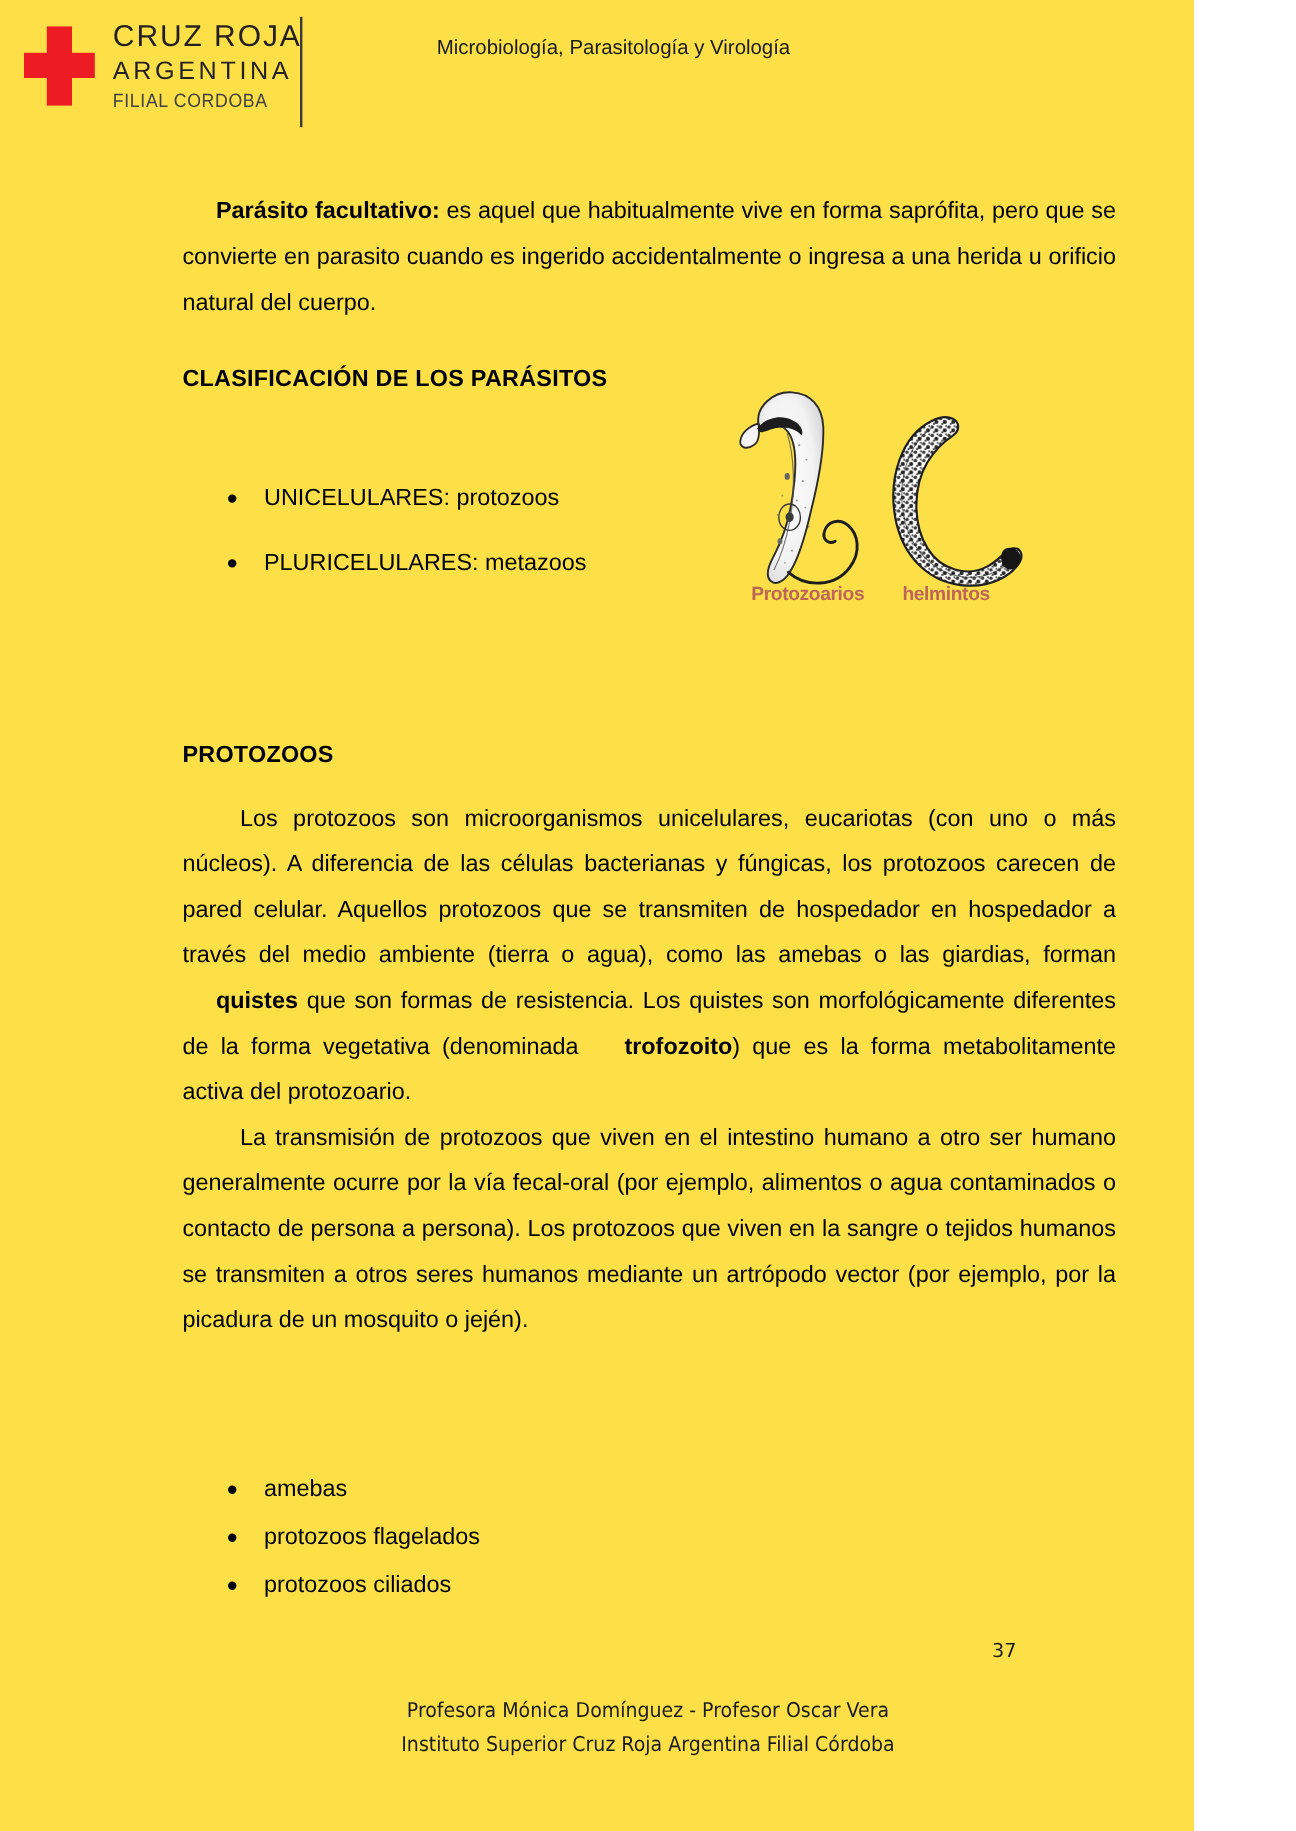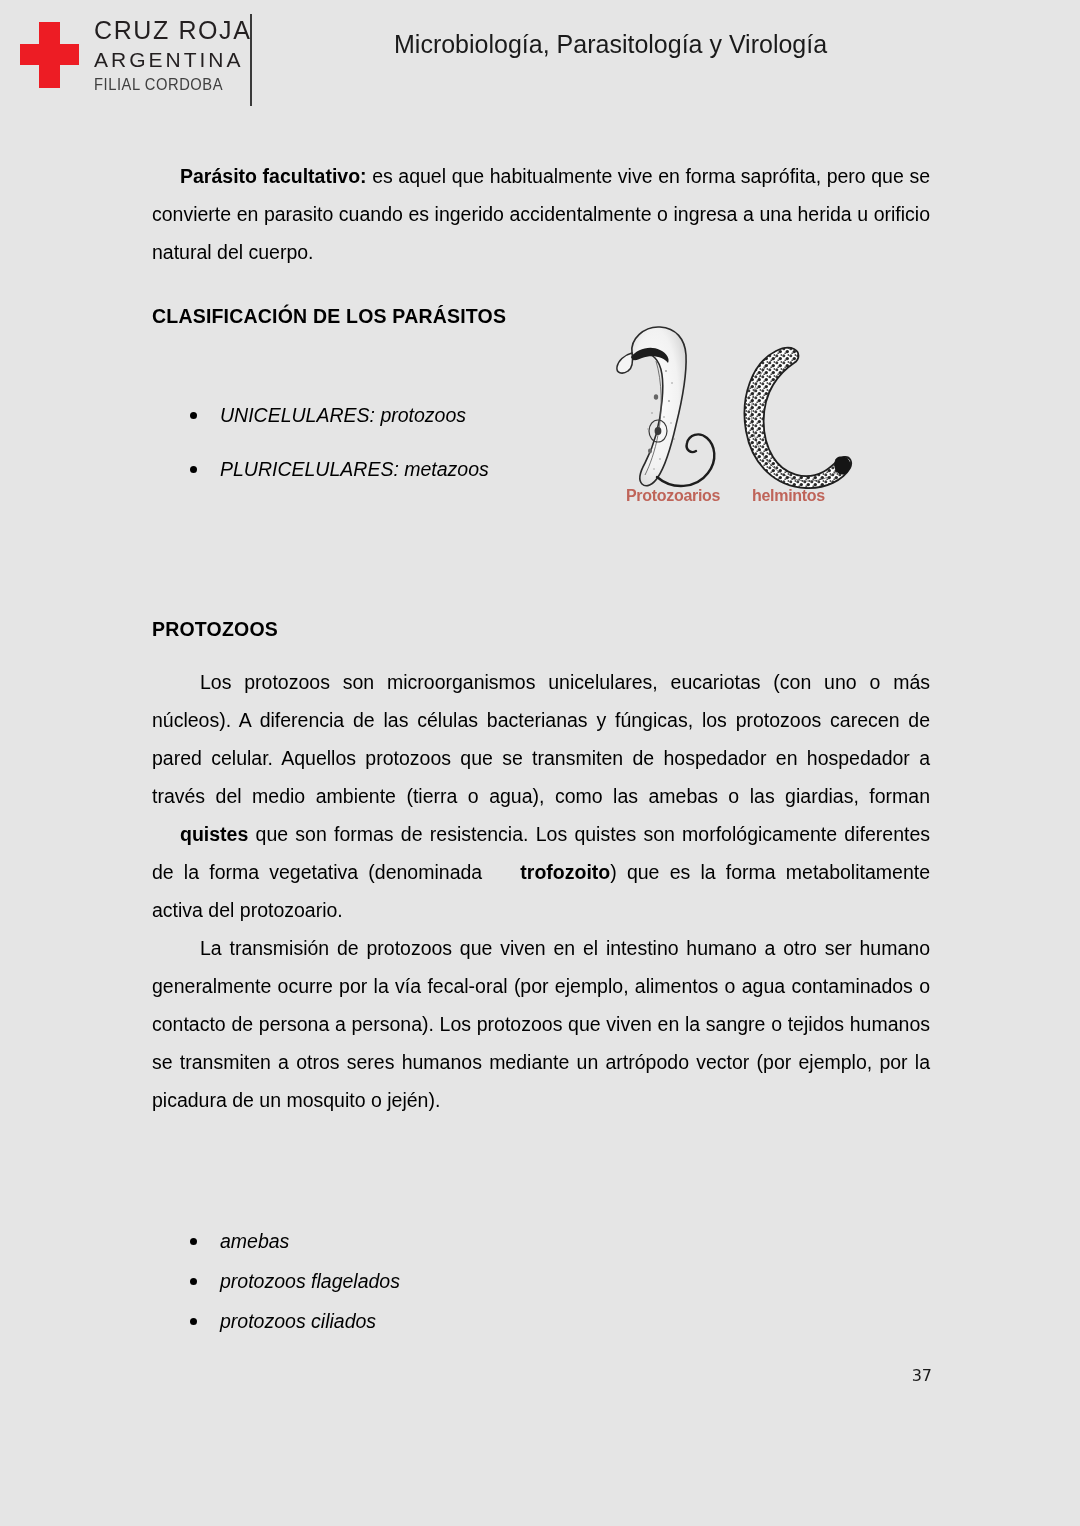--- a/index.html
+++ b/index.html
@@ -6,24 +6,25 @@
     margin: 0;
     padding: 0;
     background: #ffffff;
   }
   body {
     font-family: "Liberation Sans", sans-serif;
     color: #000000;
   }
   .page {
     position: relative;
-    width: 1080px;
+    width: 984px;
     height: 1526px;
-    background: #e5e5e5;
+    background: #fde047;
     overflow: hidden;
+    padding-left: 11px;
   }
 
   
   .header {
     position: absolute;
     top: 0;
     left: 0;
     width: 1080px;
     height: 120px;
   }
@@ -86,23 +87,23 @@
   .logo-divider {
     position: absolute;
     left: 250px;
     top: 14px;
     width: 2px;
     height: 92px;
     background: #3a3a3a;
   }
   .header-title {
     position: absolute;
-    left: 394px;
+    left: 364px;
     top: 30px;
-    font-size: 25px;
+    font-size: 17px;
     color: #1a1a1a;
     white-space: nowrap;
   }
   p.para {
     margin: 0;
     font-size: 19.5px;
     line-height: 38px;
     text-align: justify;
     text-justify: inter-word;
   }
@@ -120,21 +121,20 @@
     margin: 0;
     font-size: 19.5px;
     font-weight: bold;
     letter-spacing: 0.2px;
   }
 
   ul.bullets {
     margin: 0;
     padding: 0;
     list-style: none;
-    font-style: italic;
   }
   ul.bullets li {
     position: relative;
     font-size: 19.5px;
     padding-left: 68px;
     line-height: 38px;
   }
   ul.bullets li .dot {
     position: absolute;
     left: 38px;
@@ -351,14 +351,18 @@
       </li>
       <li>
         <span class="dot"></span>
         <span>protozoos ciliados</span>
       </li>
     </ul>
   </div>
 
   <div class="page-number">37</div>
 
+  <div class="footer">
+    <div>Profesora Mónica Domínguez - Profesor Oscar Vera</div>
+    <div>Instituto Superior Cruz Roja Argentina Filial Córdoba</div>
+  </div>
 
 </div>
 
 </body></html>

